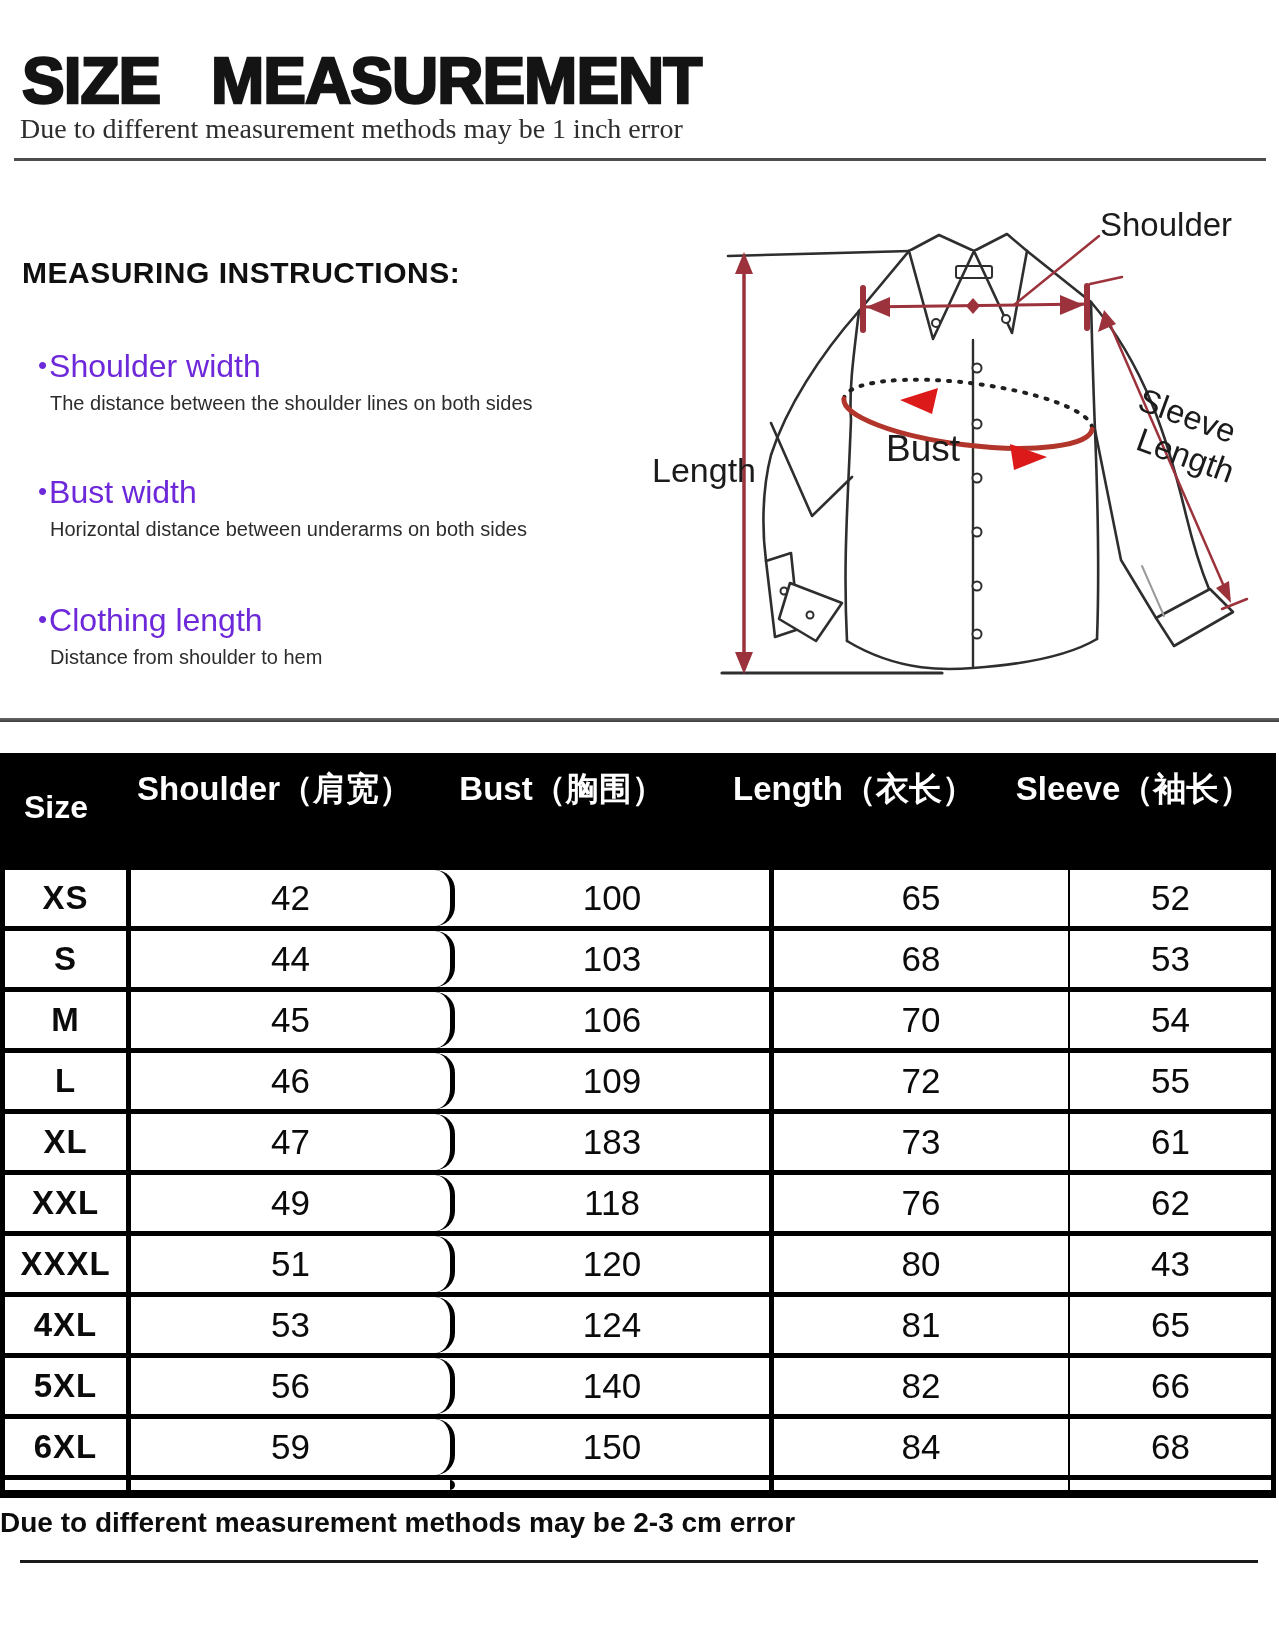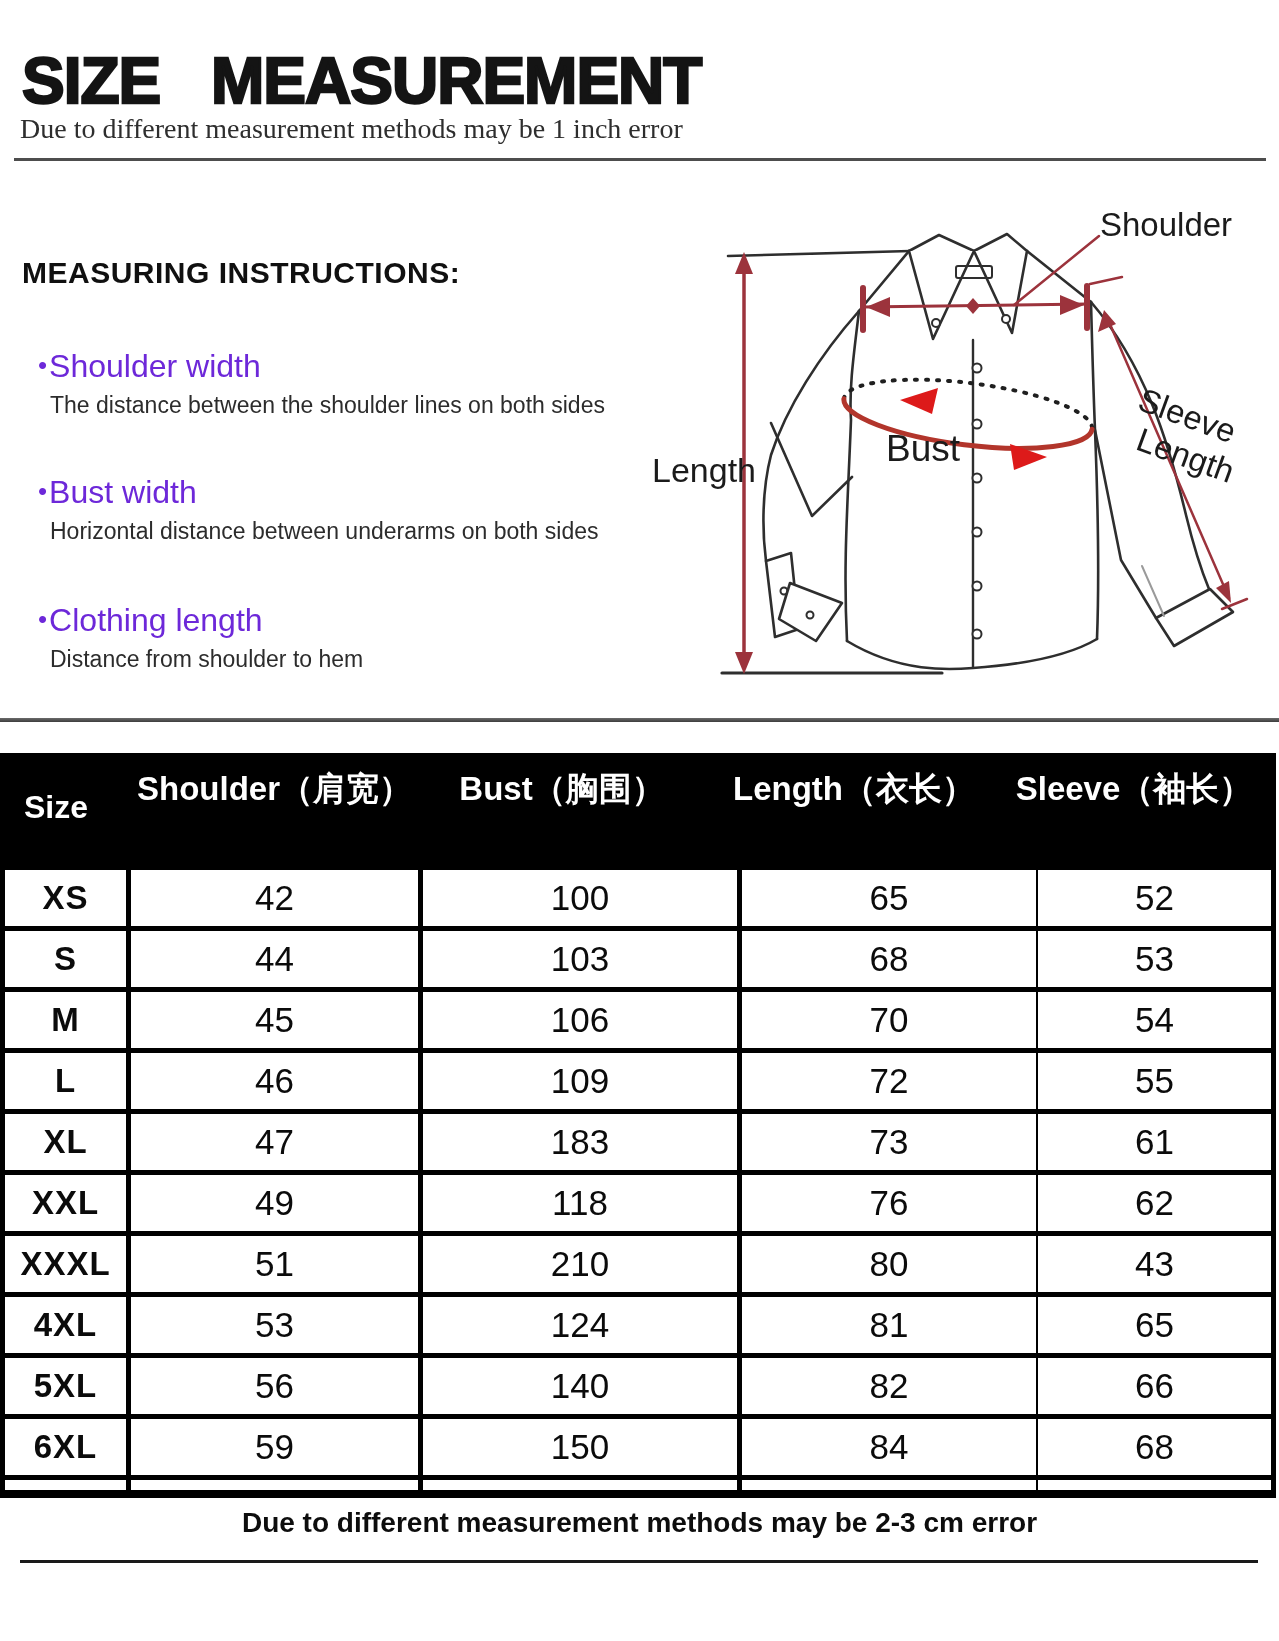--- a/index.html
+++ b/index.html
@@ -21,21 +21,21 @@
   .header-divider{position:absolute;left:14px;top:158px;width:1252px;height:3px;background:#4d4d4d;}
   
   .instructions-heading{
     position:absolute;left:22px;top:256px;
     font-size:30px;font-weight:bold;color:#101010;letter-spacing:.5px;white-space:nowrap;
   }
   .instruction-item{position:absolute;left:38px;white-space:nowrap;}
   .item-0{top:348px;} .item-1{top:474px;} .item-2{top:602px;}
   .instruction-term{font-size:32px;color:#6d28d9;font-weight:400;}
   .instruction-term .bullet{font-size:26px;vertical-align:3px;margin-right:2px;}
-  .instruction-description{margin-top:7px;margin-left:12px;font-size:23px;color:#2c2c2c;}
+  .instruction-description{margin-top:7px;margin-left:12px;font-size:20px;color:#2c2c2c;}
   
   #shirt-svg{position:absolute;left:0;top:0;width:1279px;height:720px;}
   #shirt-svg text{font-family:"Liberation Sans",sans-serif;fill:#1b1b1b;}
   
   .table-topline{position:absolute;left:0;top:718px;width:1279px;height:4px;
     background:linear-gradient(#6a6a6a,#3c3c3c);}
   .table-header-band{position:absolute;left:0;top:753px;width:1276px;height:117px;background:#000;}
   .hcell{position:absolute;color:#fff;font-size:33px;font-weight:bold;text-align:center;white-space:nowrap;}
   .hcell-size{left:24px;top:36px;font-size:32px;text-align:left;}
   .hcell-shoulder{left:131px;width:287px;top:14px;}
@@ -43,27 +43,27 @@
   .hcell-length{left:706px;width:296px;top:14px;}
   .hcell-sleeve{left:1002px;width:264px;top:14px;}
   #size-table-body{
     position:absolute;left:0;top:870px;width:1276px;box-sizing:border-box;
     border-left:5px solid #000;border-right:5px solid #000;background:#fff;
   }
   .trow{display:flex;box-sizing:border-box;height:61px;border-bottom:5px solid #000;}
   .trow.stub{height:18px;border-bottom:8px solid #000;}
   .tcell{display:flex;align-items:center;justify-content:center;box-sizing:border-box;color:#0b0b0b;}
   .c0{width:126px;border-right:5px solid #000;font-weight:bold;font-size:33px;letter-spacing:1px;}
-  .c1{width:292px;border-right:5px solid #000;}
+  .c1{width:324px;border-right:5px solid #000;border-radius:20px;}
   .c2{width:319px;border-right:5px solid #000;}
   .c3{width:296px;border-right:2px solid #000;}
   .c4{flex:1;}
   .num-col{font-size:35px;}
   .table-footer-note{
-    position:absolute;left:0;top:1507px;width:1279px;text-align:center;
+    position:absolute;left:0;top:1507px;width:1279px;
     font-size:28px;font-weight:bold;color:#0d0d0d;
   }
   .bottom-divider{position:absolute;left:20px;top:1560px;width:1238px;height:3px;background:#1a1a1a;}
 </style>
 </head>
 <body>
 
 <div id="canvas">
 
   <div class="page-title">SIZE MEASUREMENT</div>
@@ -214,21 +214,21 @@
       <div class="trow">
         <div class="tcell c0 size-col">XXL</div>
         <div class="tcell c1 num-col">49</div>
         <div class="tcell c2 num-col">118</div>
         <div class="tcell c3 num-col">76</div>
         <div class="tcell c4 num-col">62</div>
       </div>
       <div class="trow">
         <div class="tcell c0 size-col">XXXL</div>
         <div class="tcell c1 num-col">51</div>
-        <div class="tcell c2 num-col">210</div>
+        <div class="tcell c2 num-col">120</div>
         <div class="tcell c3 num-col">80</div>
         <div class="tcell c4 num-col">43</div>
       </div>
       <div class="trow">
         <div class="tcell c0 size-col">4XL</div>
         <div class="tcell c1 num-col">53</div>
         <div class="tcell c2 num-col">124</div>
         <div class="tcell c3 num-col">81</div>
         <div class="tcell c4 num-col">65</div>
       </div>

